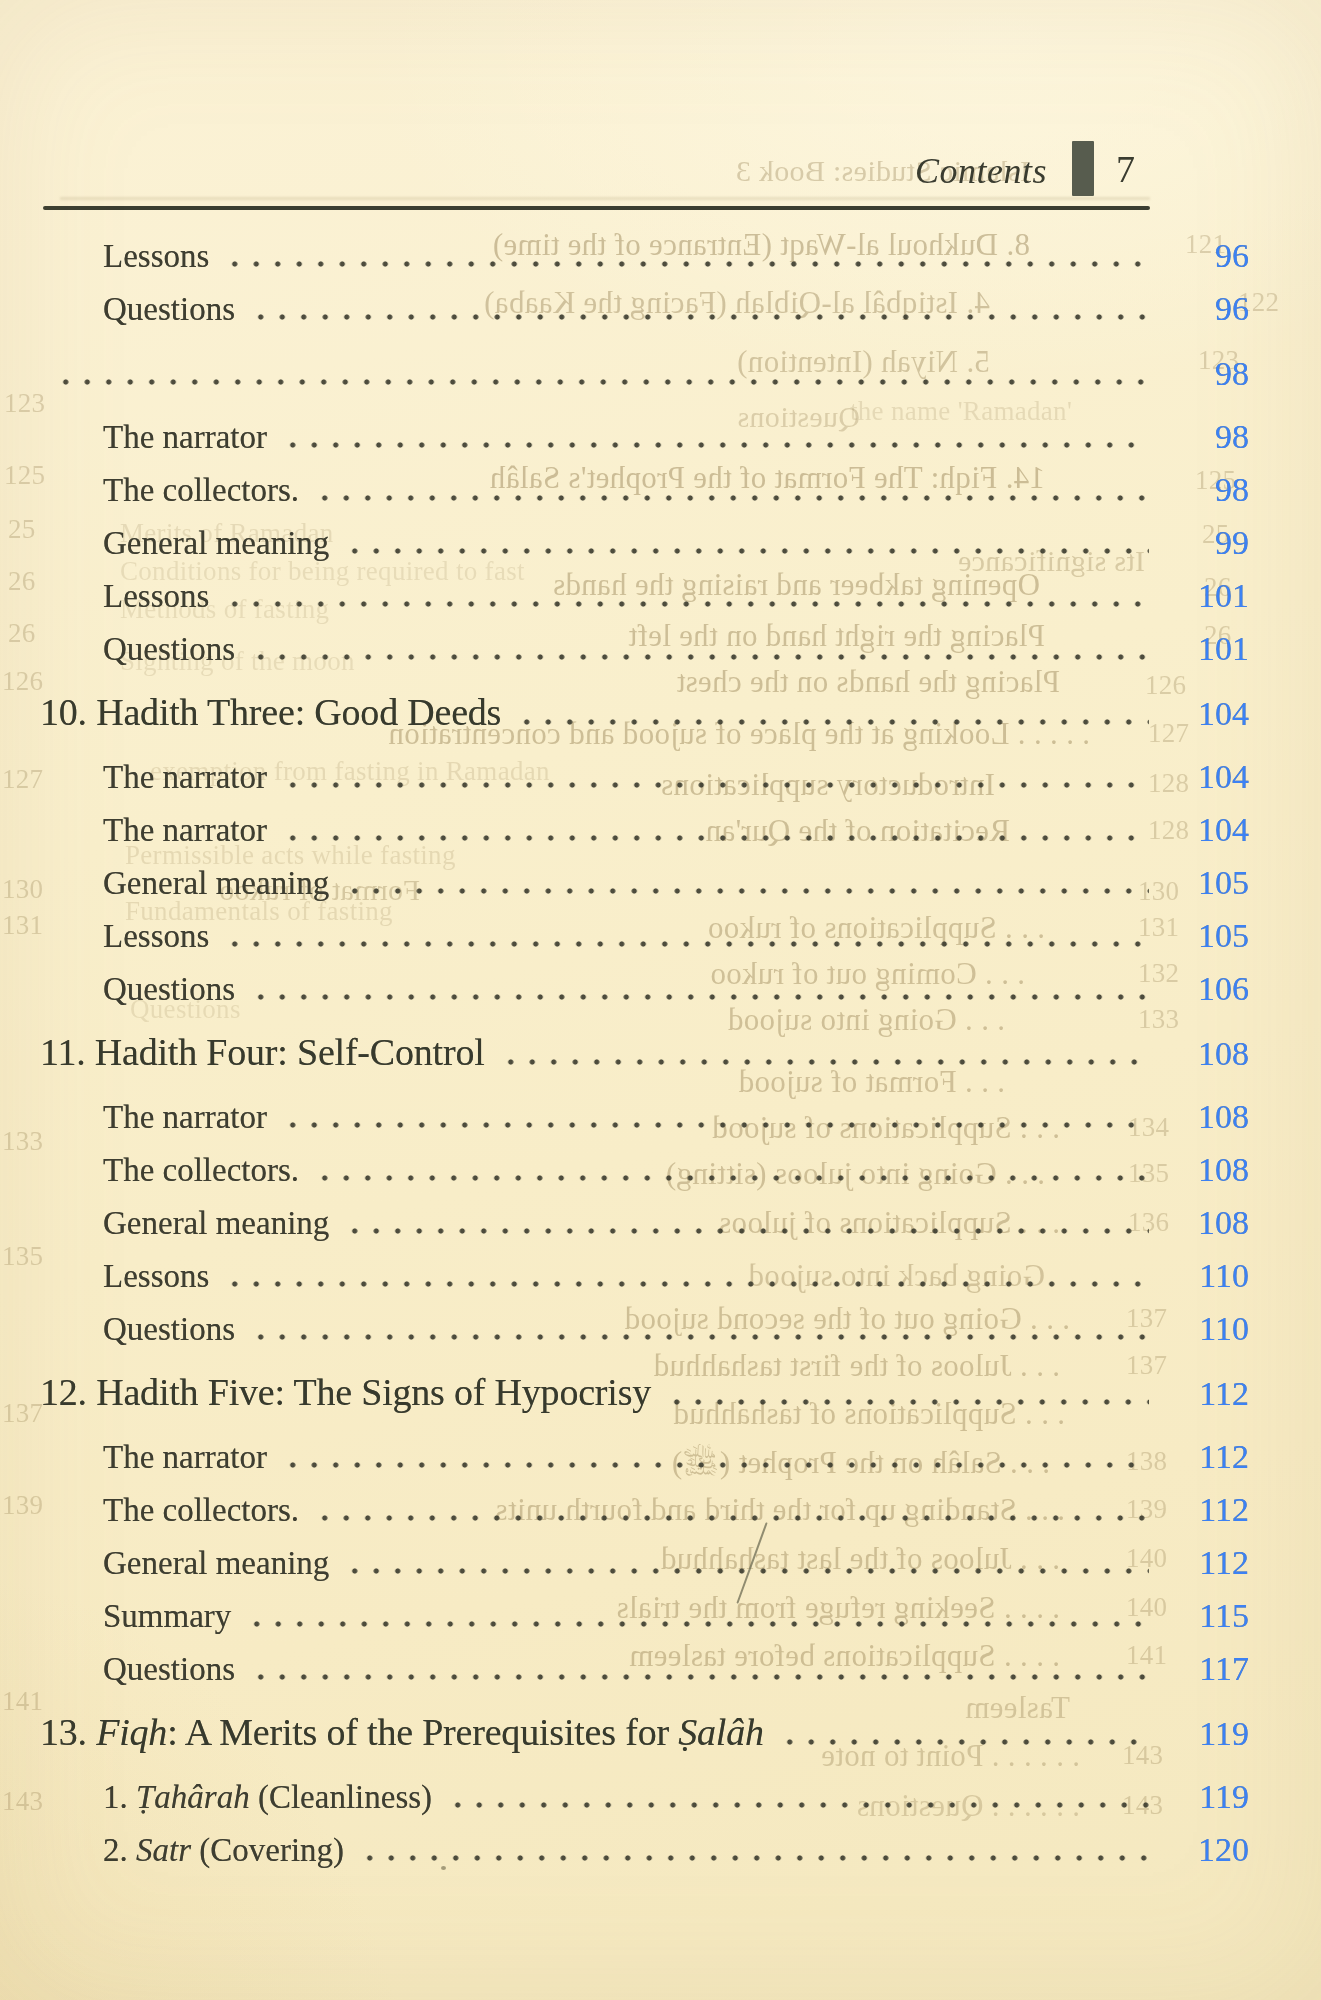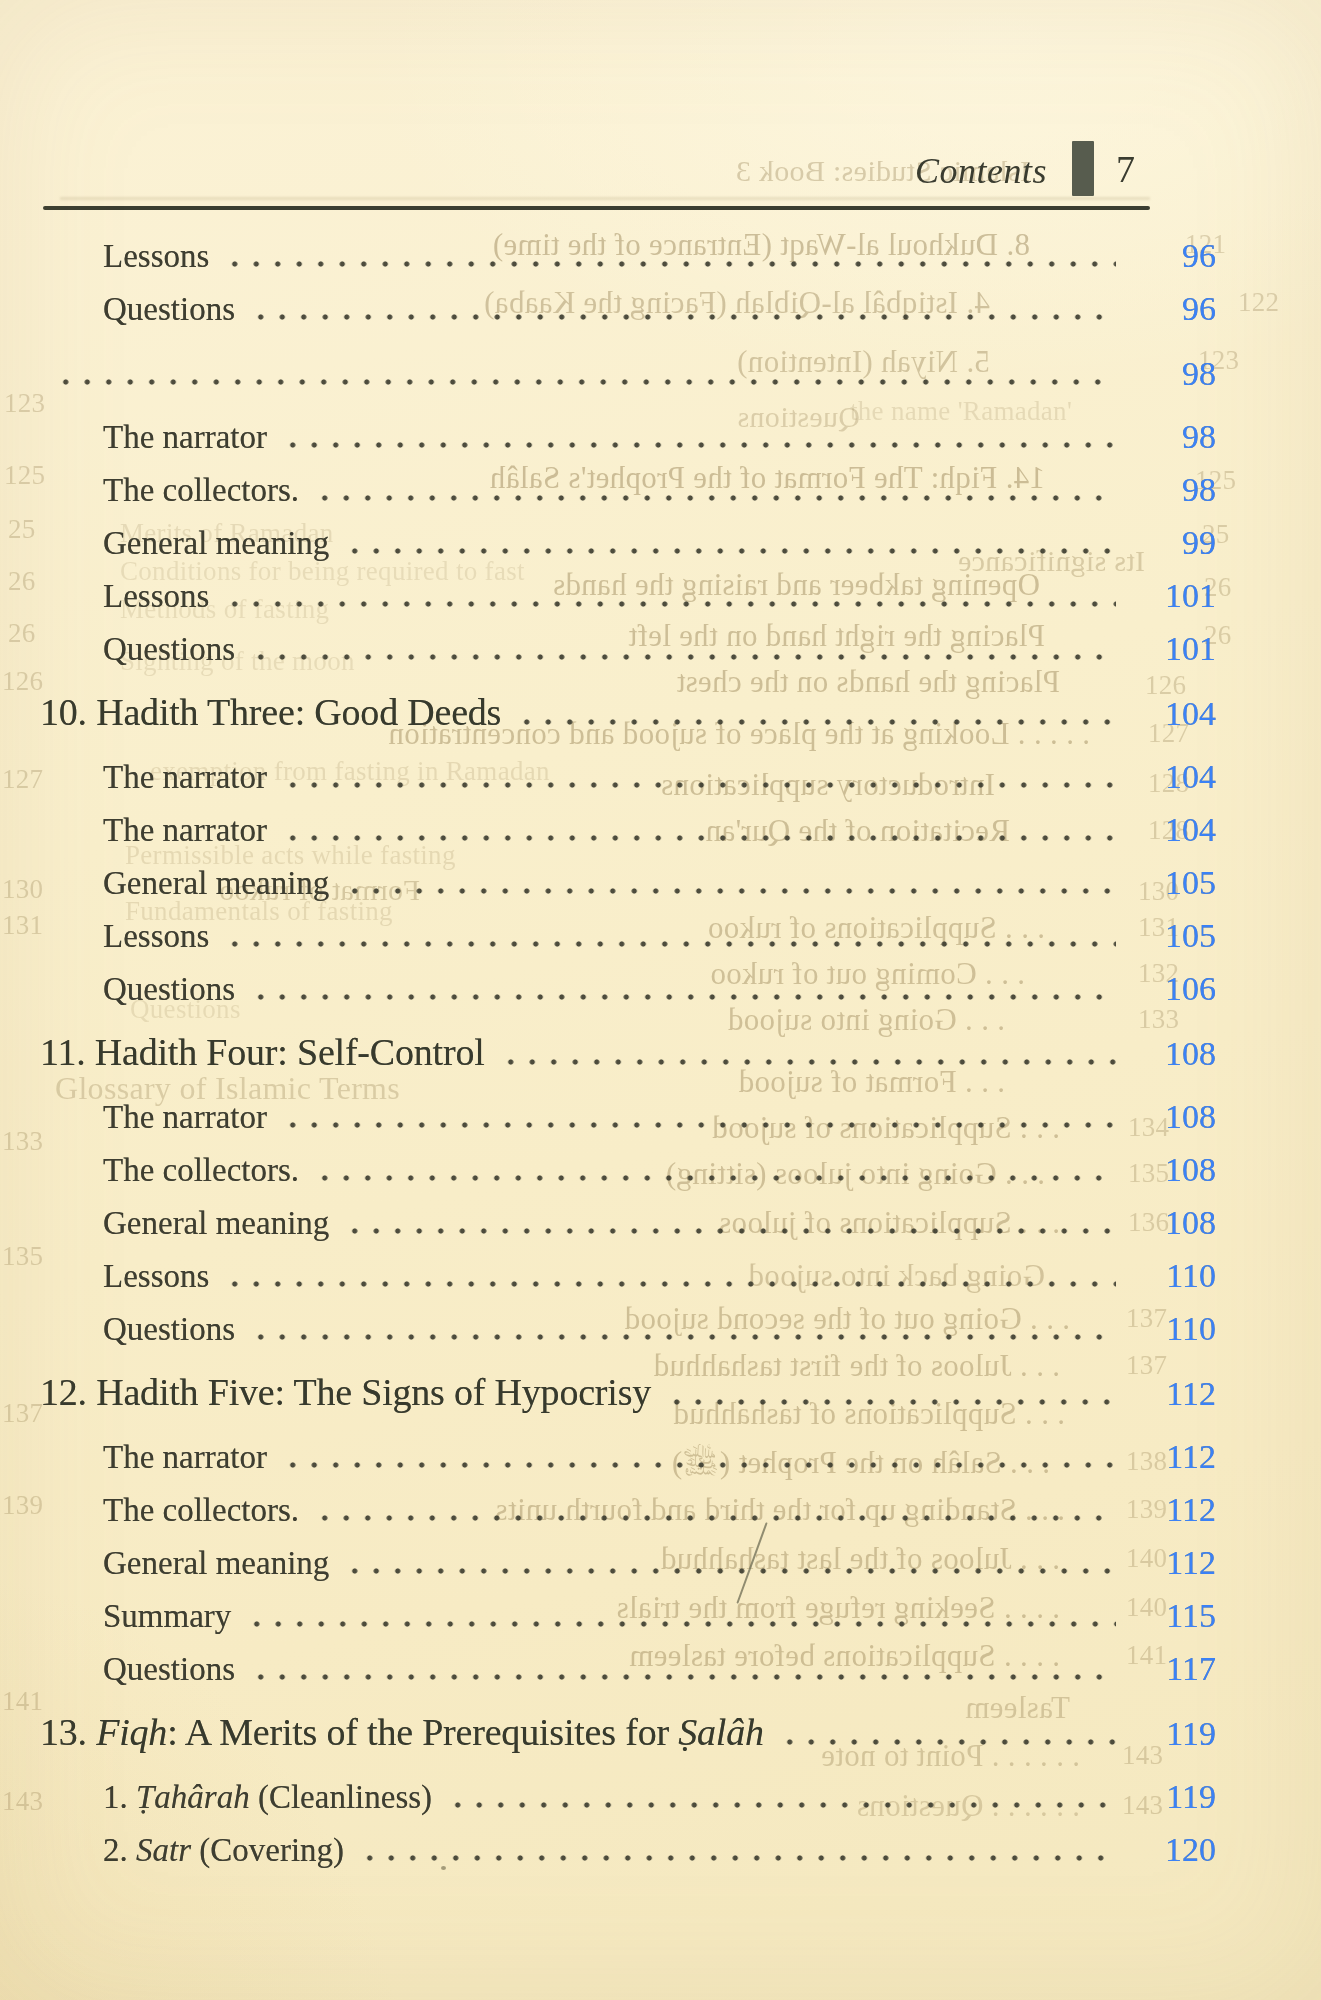--- a/index.html
+++ b/index.html
@@ -24,21 +24,21 @@
   .hdr-block{position:absolute;top:141px;left:1072px;width:22px;height:55px;
     background:#575c4e;z-index:3;border-radius:1px;}
   .hdr-num{position:absolute;top:147px;left:1116px;font-size:38px;color:#3a3c30;z-index:3;}
   .hdr-rule{position:absolute;top:206px;left:43px;width:1107px;height:4px;
     background:#3b3e31;z-index:3;border-radius:2px;}
   .hdr-rule-ghost{position:absolute;top:197px;left:60px;width:1090px;height:3px;
     background:#8d7748;opacity:0.16;filter:blur(1px);z-index:2;}
   
   .toc{position:absolute;top:222px;left:0;right:0;z-index:2;}
   .r{display:flex;align-items:flex-end;height:53px;
-    padding-left:103px;padding-right:105px;color:#3e3e31;justify-content:space-between;}
+    padding-left:103px;padding-right:72px;color:#3e3e31;justify-content:space-between;}
   .r .lb{font-size:33px;line-height:1.08;white-space:nowrap;text-shadow:0 0 0.5px rgba(62,62,49,0.65);}
   .r.h{height:53px;margin-top:12px;margin-bottom:10px;padding-left:40px;color:#373a2d;}
   .r.h .lb{font-size:38px;letter-spacing:-0.2px;}
   .ldr{flex:1;height:10px;margin:0 14px 7px 13px;
     background-image:radial-gradient(circle at 50% 50%, rgba(58,58,45,0.9) 2.2px, rgba(58,58,45,0) 3px);
     background-size:21.5px 10px;background-repeat:repeat-x;background-position:2px 1px;}
   .pg{font-size:34px;min-width:86px;text-align:right;line-height:1.08;color:#3b82f6;
     text-shadow:0 0 0.5px rgba(59,60,48,0.6);}
   .it{font-style:italic;}
   
@@ -71,21 +71,20 @@
     <span class="ghost mir" style="left: 430px; top: 767px; width: 565px; font-size: 31px; opacity: 0.4;">Introductory supplications</span>
     <span class="ghost mir" style="left: 430px; top: 813px; width: 580px; font-size: 31px; opacity: 0.4;">Recitation of the Qur'an</span>
     <span class="ghost" style="left: 125px; top: 840px; width: 470px; font-size: 27px; opacity: 0.18;">Permissible acts while fasting</span>
     <span class="ghost mir" style="left: 60px; top: 873px; width: 360px; font-size: 30px; opacity: 0.32;">Format of rukoo</span>
     <span class="ghost" style="left: 125px; top: 896px; width: 390px; font-size: 27px; opacity: 0.18;">Fundamentals of fasting</span>
     <span class="ghost mir" style="left: 470px; top: 910px; width: 575px; font-size: 31px; opacity: 0.38;">. . . Supplications of rukoo</span>
     <span class="ghost mir" style="left: 470px; top: 956px; width: 555px; font-size: 31px; opacity: 0.38;">. . . Coming out of rukoo</span>
     <span class="ghost" style="left: 130px; top: 994px; width: 240px; font-size: 27px; opacity: 0.16;">Questions</span>
     <span class="ghost mir" style="left: 470px; top: 1002px; width: 535px; font-size: 31px; opacity: 0.38;">. . . Going into sujood</span>
     <span class="ghost mir" style="left: 470px; top: 1064px; width: 535px; font-size: 31px; opacity: 0.38;">. . . Format of sujood</span>
-    <span class="ghost" style="left: 55px; top: 1070px; width: 500px; font-size: 32px; opacity: 0.28;">Glossary of Islamic Terms</span>
     <span class="ghost mir" style="left: 450px; top: 1110px; width: 610px; font-size: 31px; opacity: 0.38;">. . . Supplications of sujood</span>
     <span class="ghost mir" style="left: 430px; top: 1156px; width: 615px; font-size: 31px; opacity: 0.38;">. . . Going into juloos (sitting)</span>
     <span class="ghost mir" style="left: 450px; top: 1205px; width: 610px; font-size: 31px; opacity: 0.38;">. . . Supplications of juloos</span>
     <span class="ghost mir" style="left: 540px; top: 1258px; width: 505px; font-size: 31px; opacity: 0.34;">Going back into sujood</span>
     <span class="ghost mir" style="left: 420px; top: 1301px; width: 650px; font-size: 31px; opacity: 0.38;">. . . Going out of the second sujood</span>
     <span class="ghost mir" style="left: 430px; top: 1348px; width: 630px; font-size: 31px; opacity: 0.38;">. . . Juloos of the first tashahhud</span>
     <span class="ghost mir" style="left: 440px; top: 1396px; width: 625px; font-size: 31px; opacity: 0.38;">. . . Supplications of tashahhud</span>
     <span class="ghost mir" style="left: 440px; top: 1444px; width: 610px; font-size: 31px; opacity: 0.38;">. . . Salâh on the Prophet (ﷺ)</span>
     <span class="ghost mir" style="left: 330px; top: 1492px; width: 735px; font-size: 31px; opacity: 0.38;">. . . Standing up for the third and fourth units</span>
     <span class="ghost mir" style="left: 430px; top: 1541px; width: 630px; font-size: 31px; opacity: 0.38;">. . . Juloos of the last tashahhud</span>

